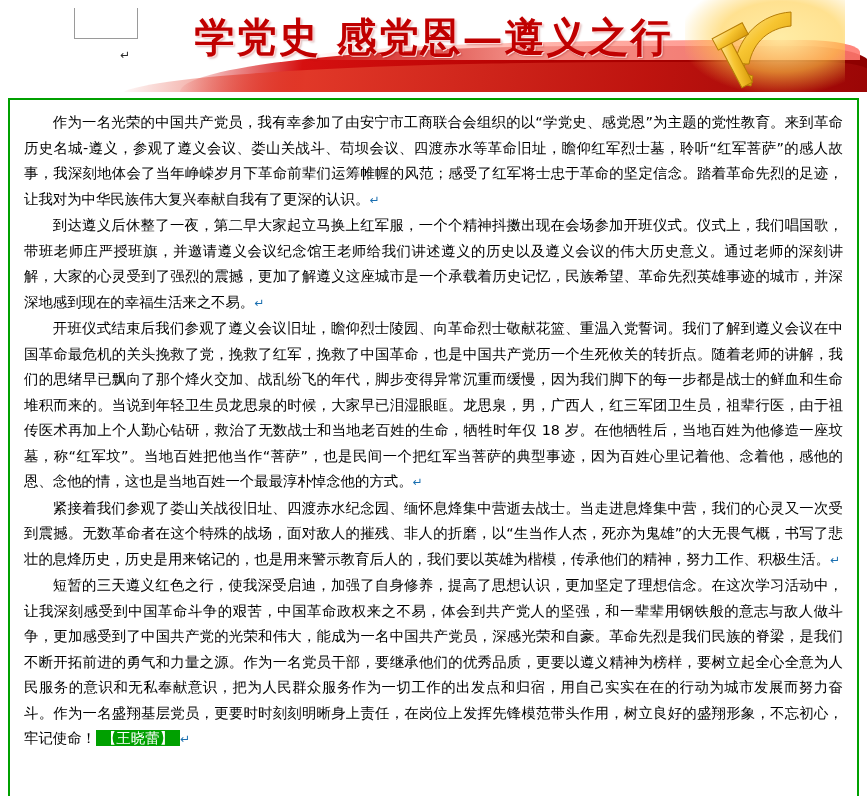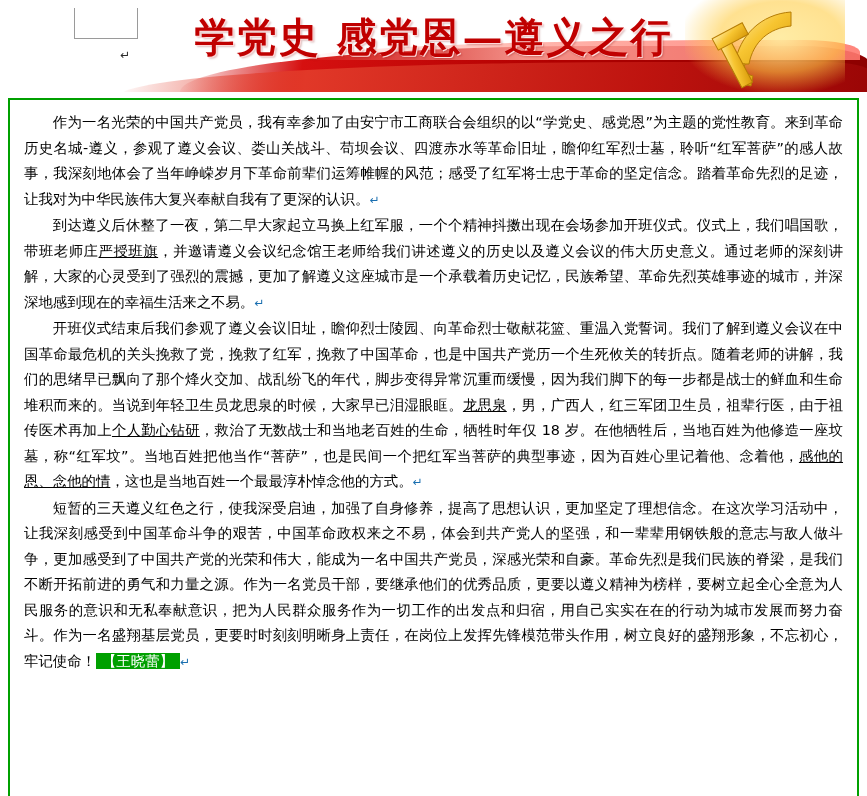--- a/index.html
+++ b/index.html
@@ -137,21 +137,21 @@
     font-size: 14.4px;
     line-height: 25.5px;
     color: #000000;
     text-align: justify;
     text-justify: inter-ideograph;
   }
   p.para {
     margin: 0 0 0 0;
     text-indent: 2em;
   }
-  .u { text-decoration: underline; }
+  .u { }
   .pilcrow {
     color: #1a6fb0;
     font-size: 12px;
     vertical-align: baseline;
   }
   .name-badge {
     background: #00a000;
     color: #ffffff;
     padding: 0 6px;
   }
@@ -189,15 +189,16 @@
   </div>
 
   <div class="banner-title">学党史 感党恩—遵义之行</div>
 </div>
 
 <div class="doc-frame">
   <div class="doc-inner" id="doc-inner">
       <p class="para"><span>作为一名光荣的中国共产党员，我有幸参加了由安宁市工商联合会组织的以“学党史、感党恩”为主题的党性教育。来到革命历史名城-遵义，参观了遵义会议、娄山关战斗、苟坝会议、四渡赤水等革命旧址，瞻仰红军烈士墓，聆听“红军菩萨”的感人故事，我深刻地体会了当年峥嵘岁月下革命前辈们运筹帷幄的风范；感受了红军将士忠于革命的坚定信念。踏着革命先烈的足迹，让我对为中华民族伟大复兴奉献自我有了更深的认识。</span><span class="pilcrow">↵</span></p>
       <p class="para"><span>到达遵义后休整了一夜，第二早大家起立马换上红军服，一个个精神抖擞出现在会场参加开班仪式。仪式上，我们唱国歌，带班老师庄</span><span class="u">严授班旗</span><span>，并邀请遵义会议纪念馆王老师给我们讲述遵义的历史以及遵义会议的伟大历史意义。通过老师的深刻讲解，大家的心灵受到了强烈的震撼，更加了解遵义这座城市是一个承载着历史记忆，民族希望、革命先烈英雄事迹的城市，并深深地感到现在的幸福生活来之不易。</span><span class="pilcrow">↵</span></p>
       <p class="para"><span>开班仪式结束后我们参观了遵义会议旧址，瞻仰烈士陵园、向革命烈士敬献花篮、重温入党誓词。我们了解到遵义会议在中国革命最危机的关头挽救了党，挽救了红军，挽救了中国革命，也是中国共产党历一个生死攸关的转折点。随着老师的讲解，我们的思绪早已飘向了那个烽火交加、战乱纷飞的年代，脚步变得异常沉重而缓慢，因为我们脚下的每一步都是战士的鲜血和生命堆积而来的。当说到年轻卫生员龙思泉的时候，大家早已泪湿眼眶。</span><span class="u">龙思泉</span><span>，男，广西人，红三军团卫生员，祖辈行医，由于祖传医术再加上</span><span class="u">个人勤心钻研</span><span>，救治了无数战士和当地老百姓的生命，牺牲时年仅 18 岁。在他牺牲后，当地百姓为他修造一座坟墓，称“红军坟”。当地百姓把他当作“菩萨”，也是民间一个把红军当菩萨的典型事迹，因为百姓心里记着他、念着他，</span><span class="u">感他的恩、念他的情</span><span>，这也是当地百姓一个最最淳朴悼念他的方式。</span><span class="pilcrow">↵</span></p>
+      <p class="para"><span>紧接着我们参观了娄山关战役旧址、四渡赤水纪念园、缅怀息烽集中营逝去战士。当走进息烽集中营，我们的心灵又一次受到震撼。无数革命者在这个特殊的战场，面对敌人的摧残、非人的折磨，以“生当作人杰，死亦为鬼雄”的大无畏气概，书写了悲壮的息烽历史，历史是用来铭记的，也是用来警示教育后人的，我们要以英雄为楷模，传承他们的精神，努力工作、积极生活。</span><span class="pilcrow">↵</span></p>
       <p class="para"><span>短暂的三天遵义红色之行，使我深受启迪，加强了自身修养，提高了思想认识，更加坚定了理想信念。在这次学习活动中，让我深刻感受到中国革命斗争的艰苦，中国革命政权来之不易，体会到共产党人的坚强，和一辈辈用钢铁般的意志与敌人做斗争，更加感受到了中国共产党的光荣和伟大，能成为一名中国共产党员，深感光荣和自豪。革命先烈是我们民族的脊梁，是我们不断开拓前进的勇气和力量之源。作为一名党员干部，要继承他们的优秀品质，更要以遵义精神为榜样，要树立起全心全意为人民服务的意识和无私奉献意识，把为人民群众服务作为一切工作的出发点和归宿，用自己实实在在的行动为城市发展而努力奋斗。作为一名盛翔基层党员，更要时时刻刻明晰身上责任，在岗位上发挥先锋模范带头作用，树立良好的盛翔形象，不忘初心，牢记使命！</span><span class="name-badge">【王晓蕾】</span><span class="pilcrow">↵</span></p>
     </div>
 </div>
 
 </body></html>

